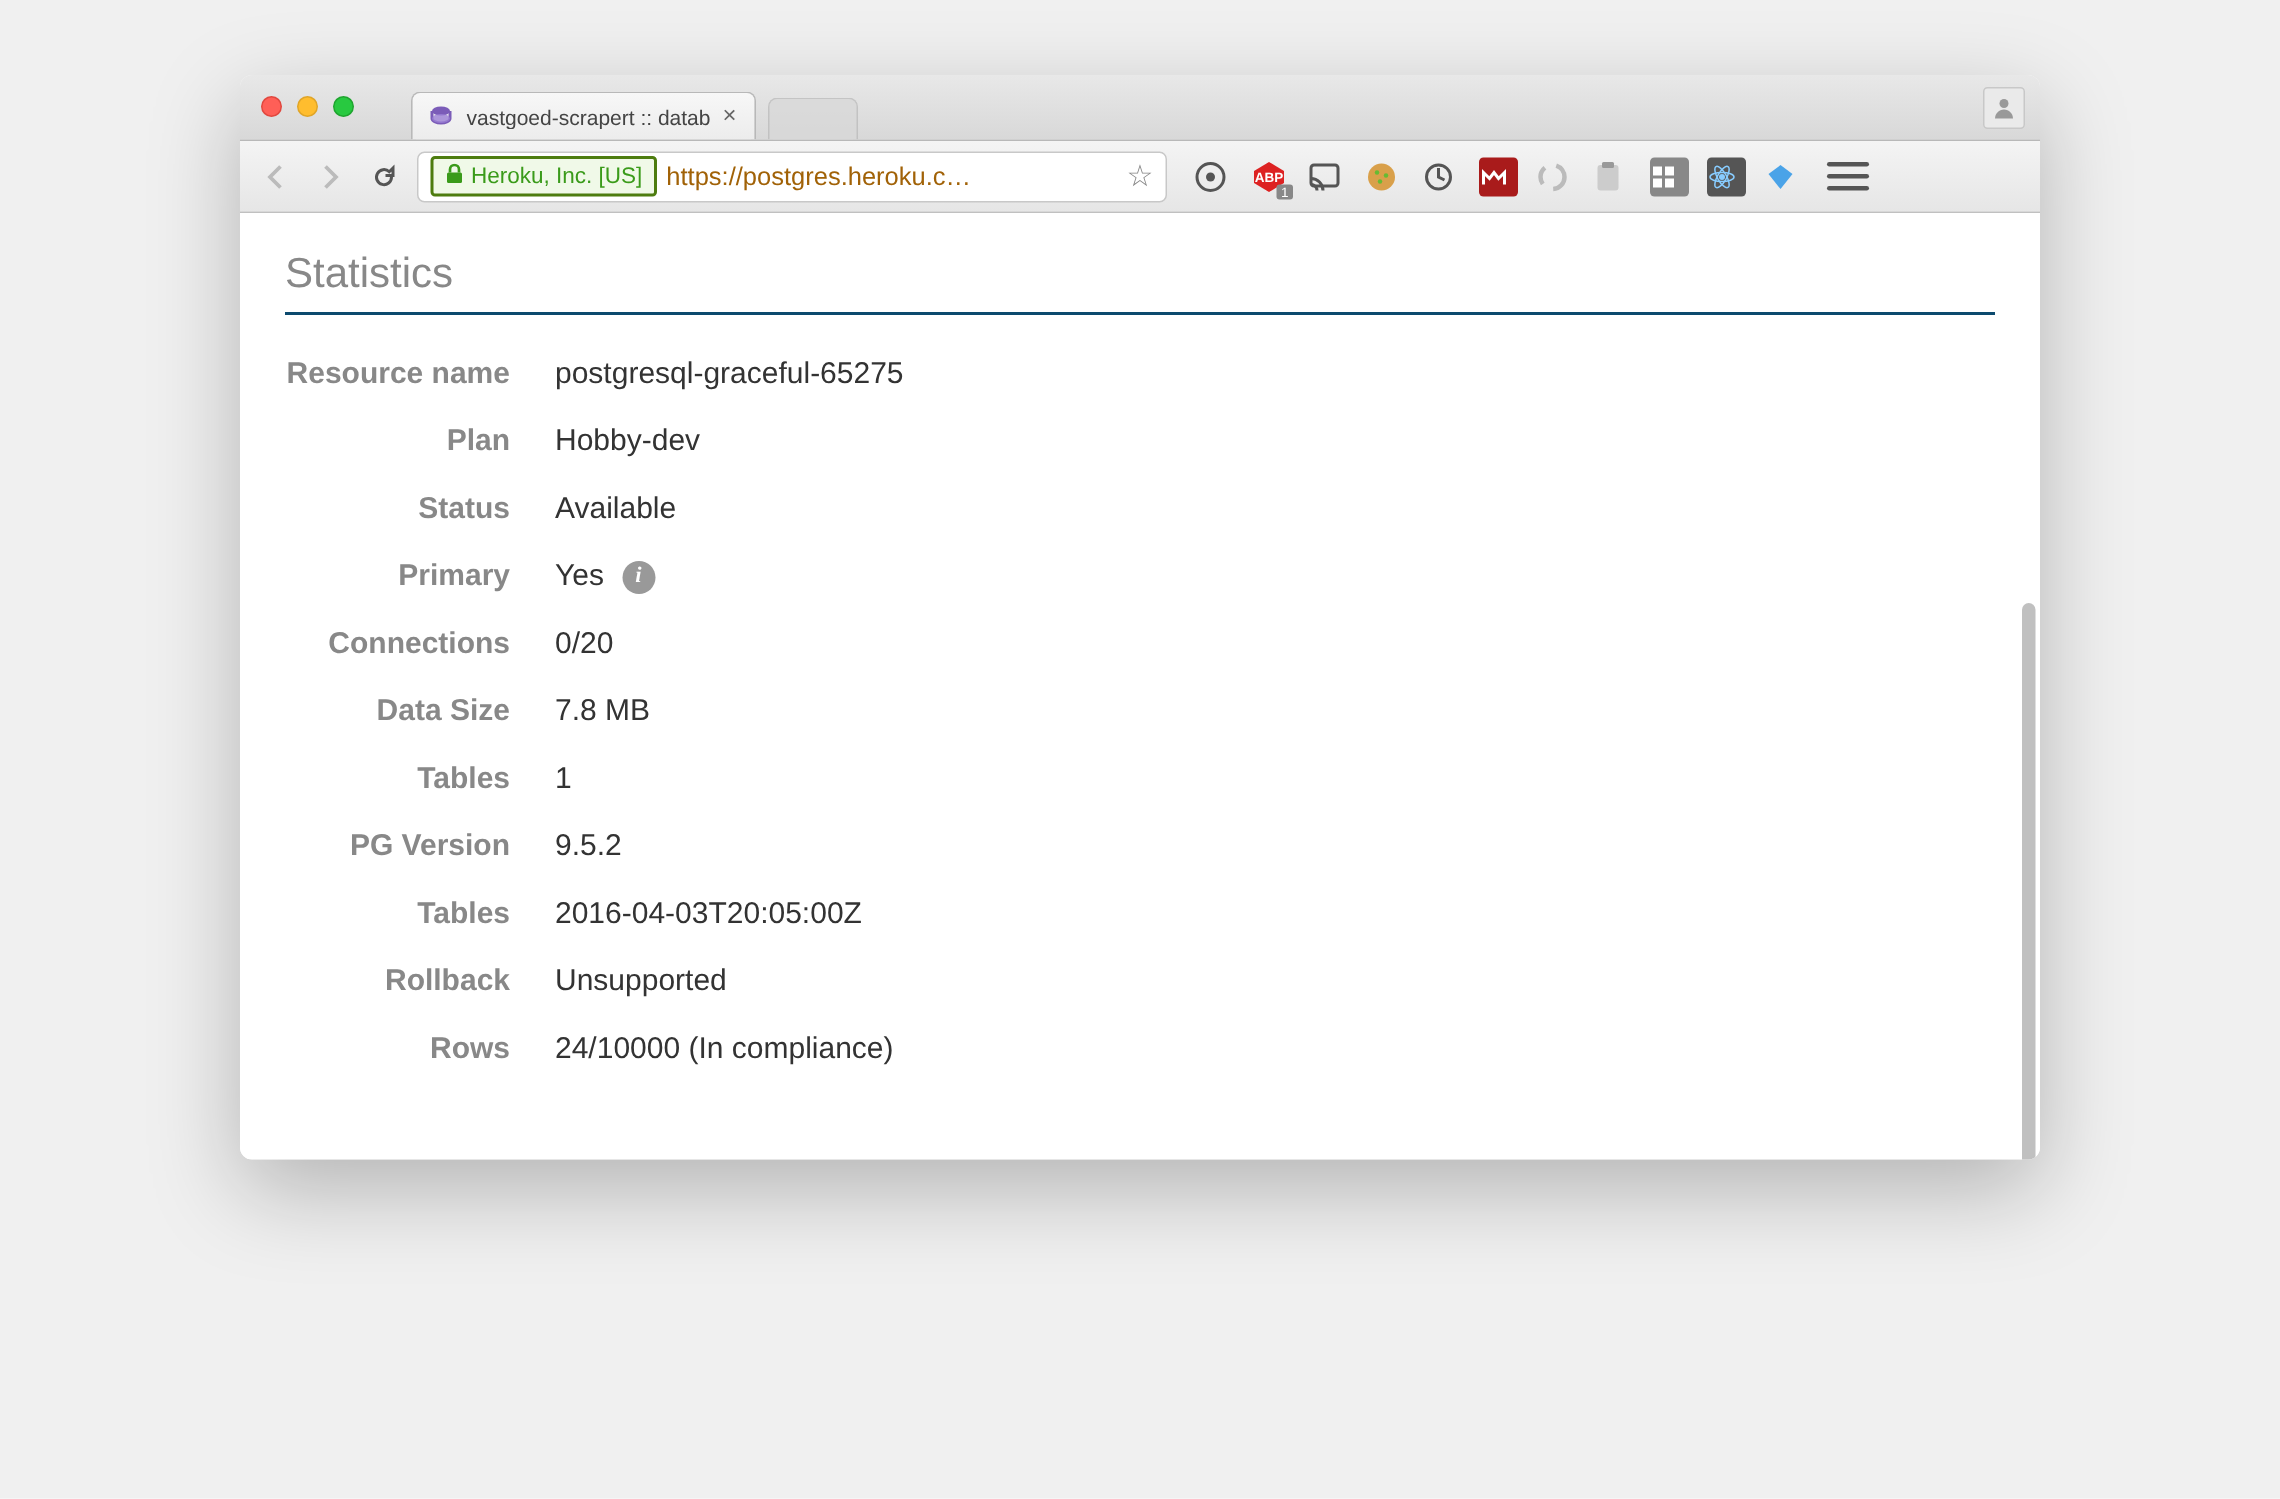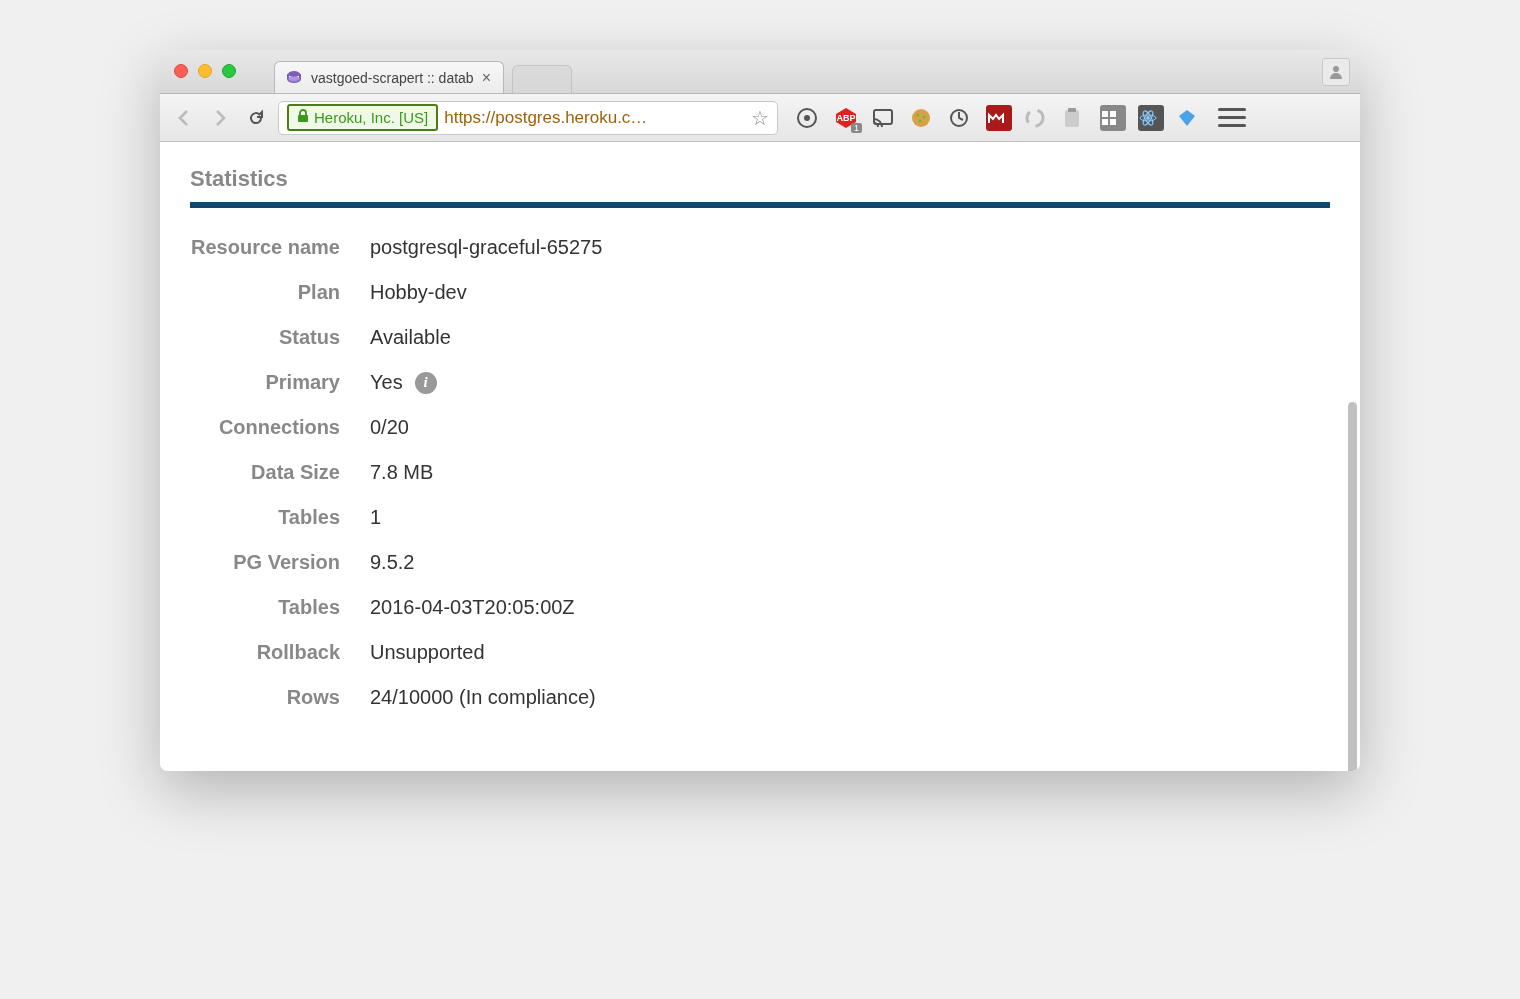--- a/index.html
+++ b/index.html
@@ -164,25 +164,25 @@
     height:3px;background:#555;border-radius:2px;
   }
   
   .content {
     background:#fff;
     min-height:620px;
     padding: 24px 30px 40px 30px;
     position:relative;
   }
   .section-title {
-    font-size: 22px;
+    font-size: 28px;
     color: #888;
-    font-weight: 700;
+    font-weight: 400;
     padding-bottom: 10px;
-    border-bottom: 6px solid #0c4a6e;
+    border-bottom: 2px solid #0c4a6e;
     margin-bottom: 28px;
   }
   .stat-row {
     display:flex;
     align-items: baseline;
     margin-bottom: 22px;
     font-size: 20px;
   }
   .stat-label {
     width: 180px;

